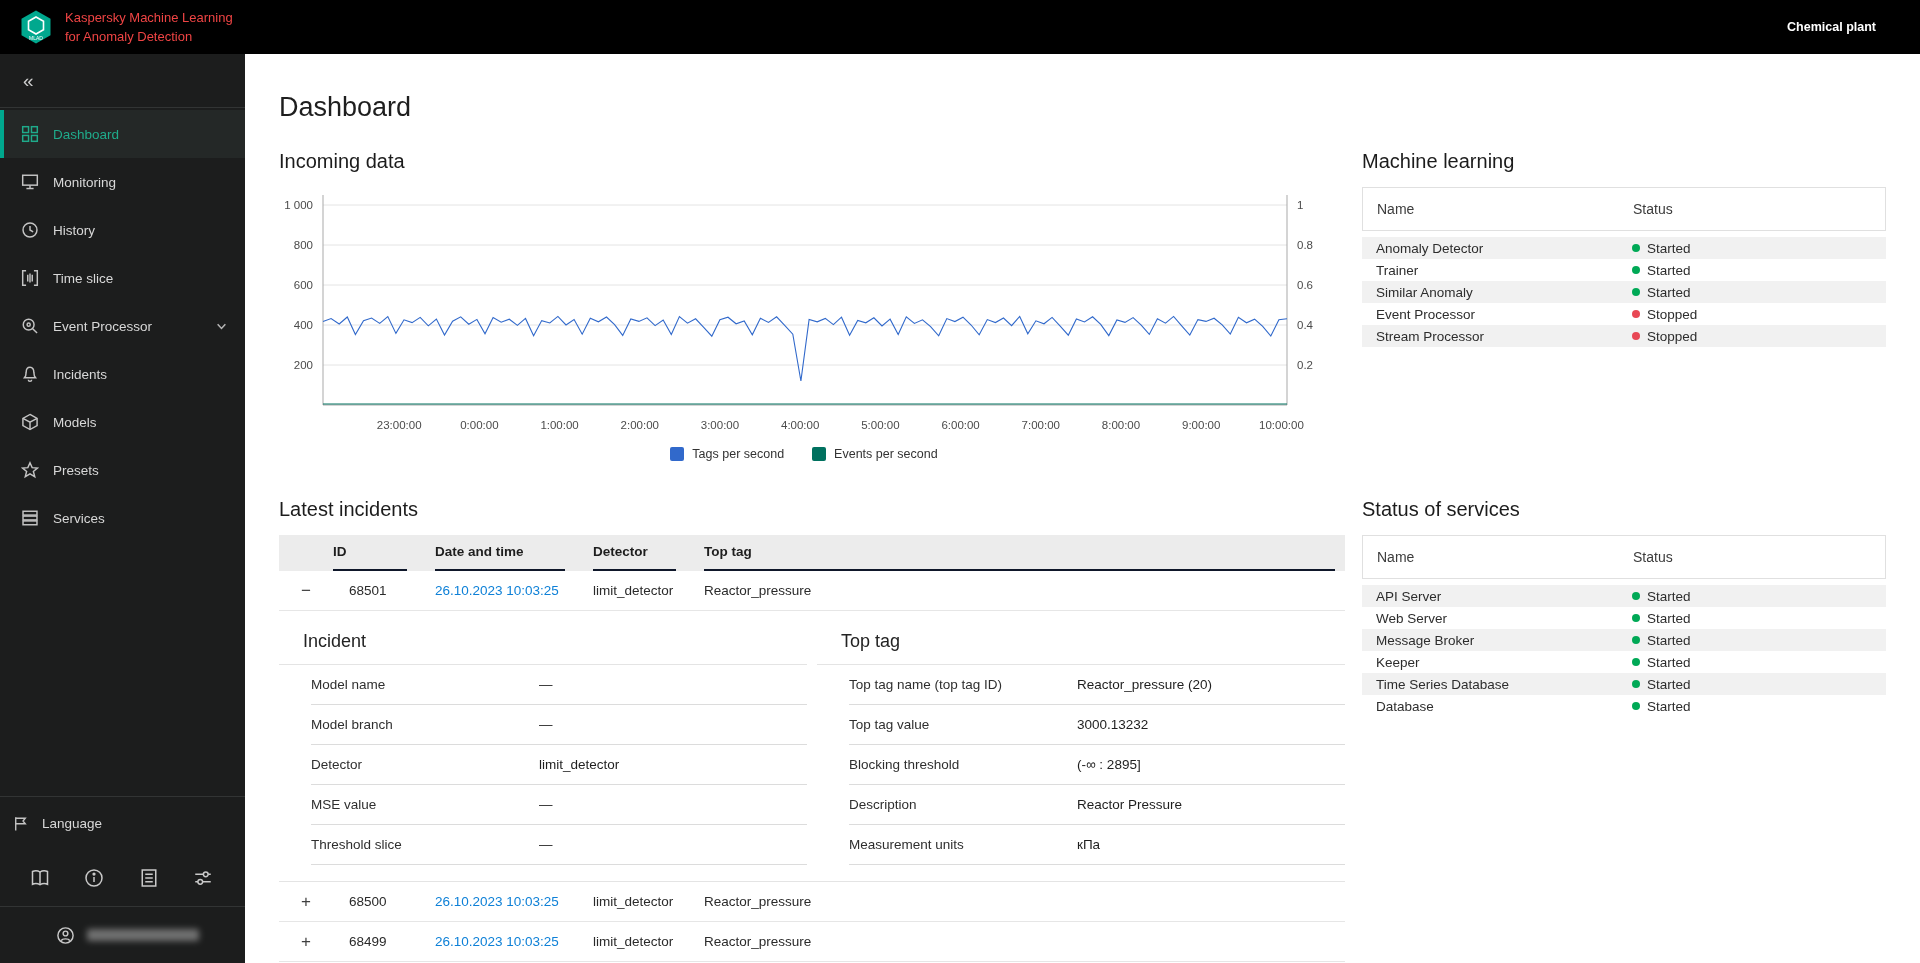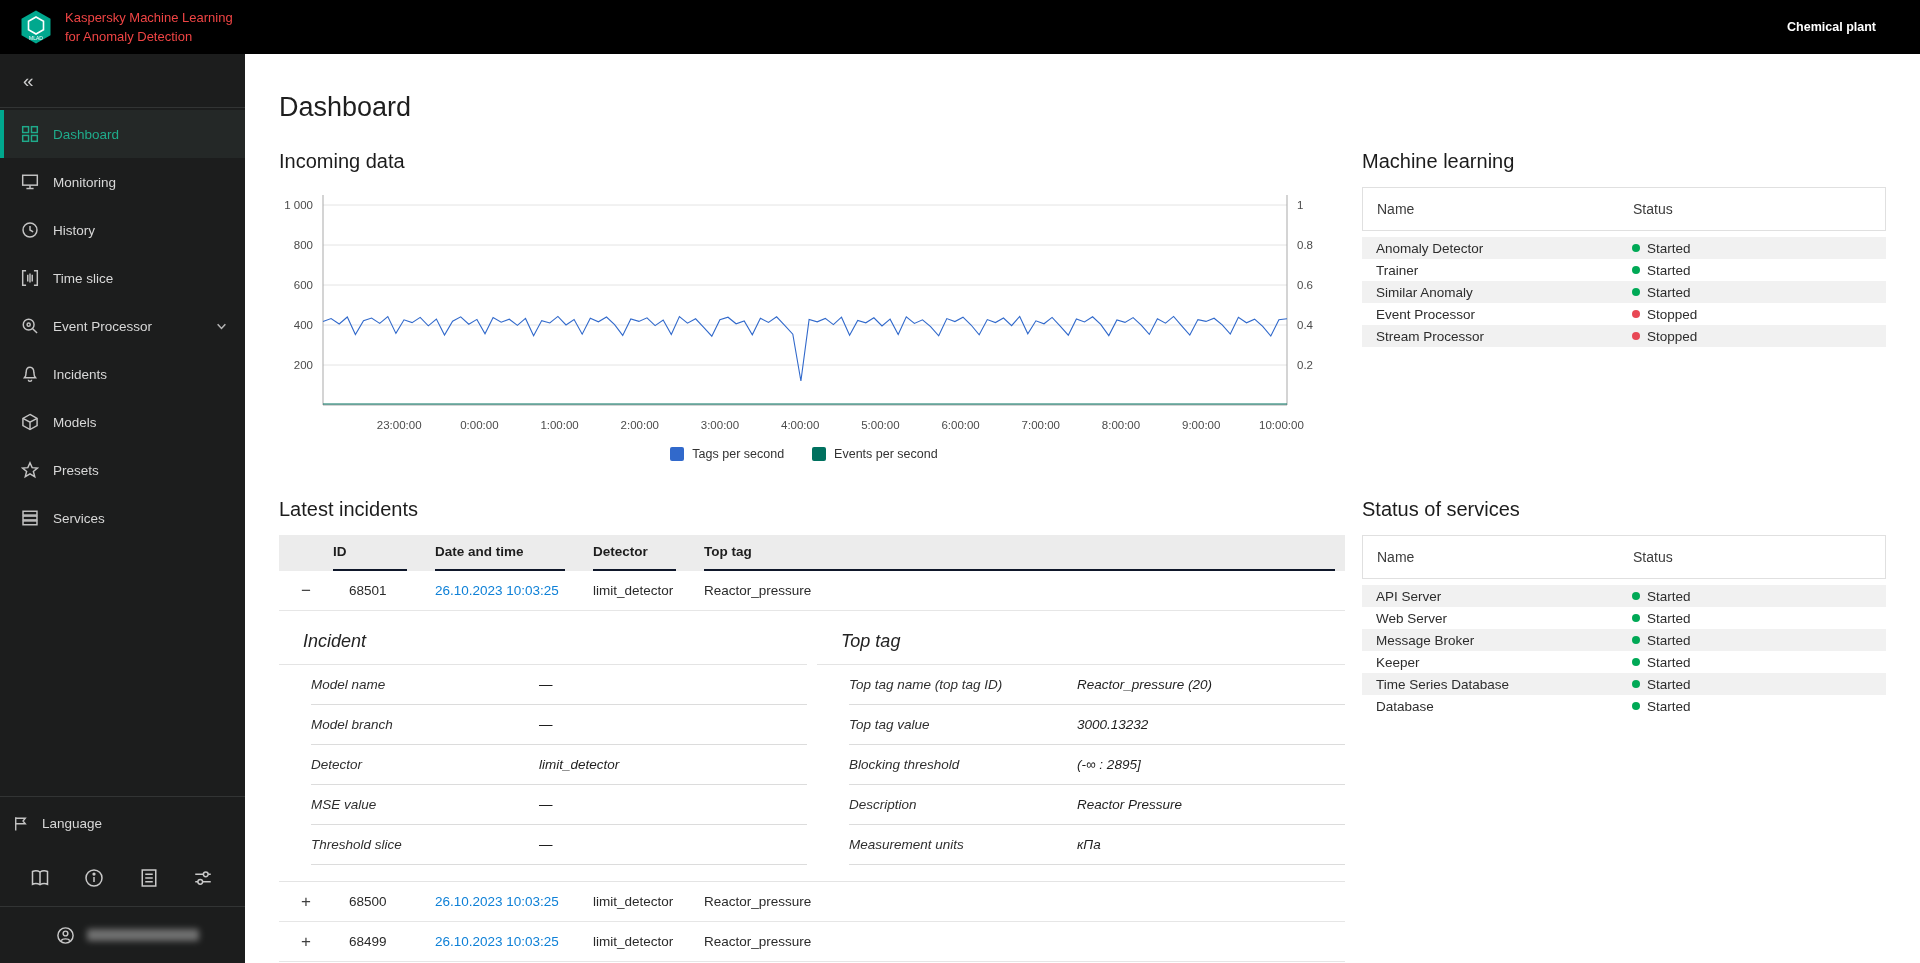--- a/index.html
+++ b/index.html
@@ -75,21 +75,21 @@
   .hc span{display:inline-block;line-height:34px;border-bottom:2px solid #0f172a;
     width:calc(100% - 28px);}
   .hc.c-top span{width:calc(100% - 10px);}
   .irow{height:40px;display:flex;align-items:center;border-bottom:1px solid #e6e6e6;background:#fff;}
   .expbtn{background:none;border:none;font-size:17px;color:#3f3f3f;cursor:pointer;width:54px;
     font-family:inherit;line-height:1;}
   .idv{padding-left:16px;}
   .date-link{color:#0e80d7;cursor:pointer;text-decoration:none;}
 
   
-  .detail{display:flex;gap:10px;border-bottom:1px solid #e4e4e4;padding-bottom:16px;background:#fff;font-style:italic;}
+  .detail{display:flex;gap:10px;border-bottom:1px solid #e4e4e4;padding-bottom:16px;background:#fff;}
   .panel{width:528px;}
   .panel-title{font-size:18px;font-weight:400;color:#232323;padding:20px 0 12px 24px;
     border-bottom:1px solid #e4e4e4;}
   .prow{height:40px;display:flex;align-items:center;margin-left:32px;border-bottom:1px solid #dcdcdc;}
   .plabel{width:228px;color:#2f2f2f;}
   .pvalue{color:#1f1f1f;}
 </style>
 </head>
 <body>
 

